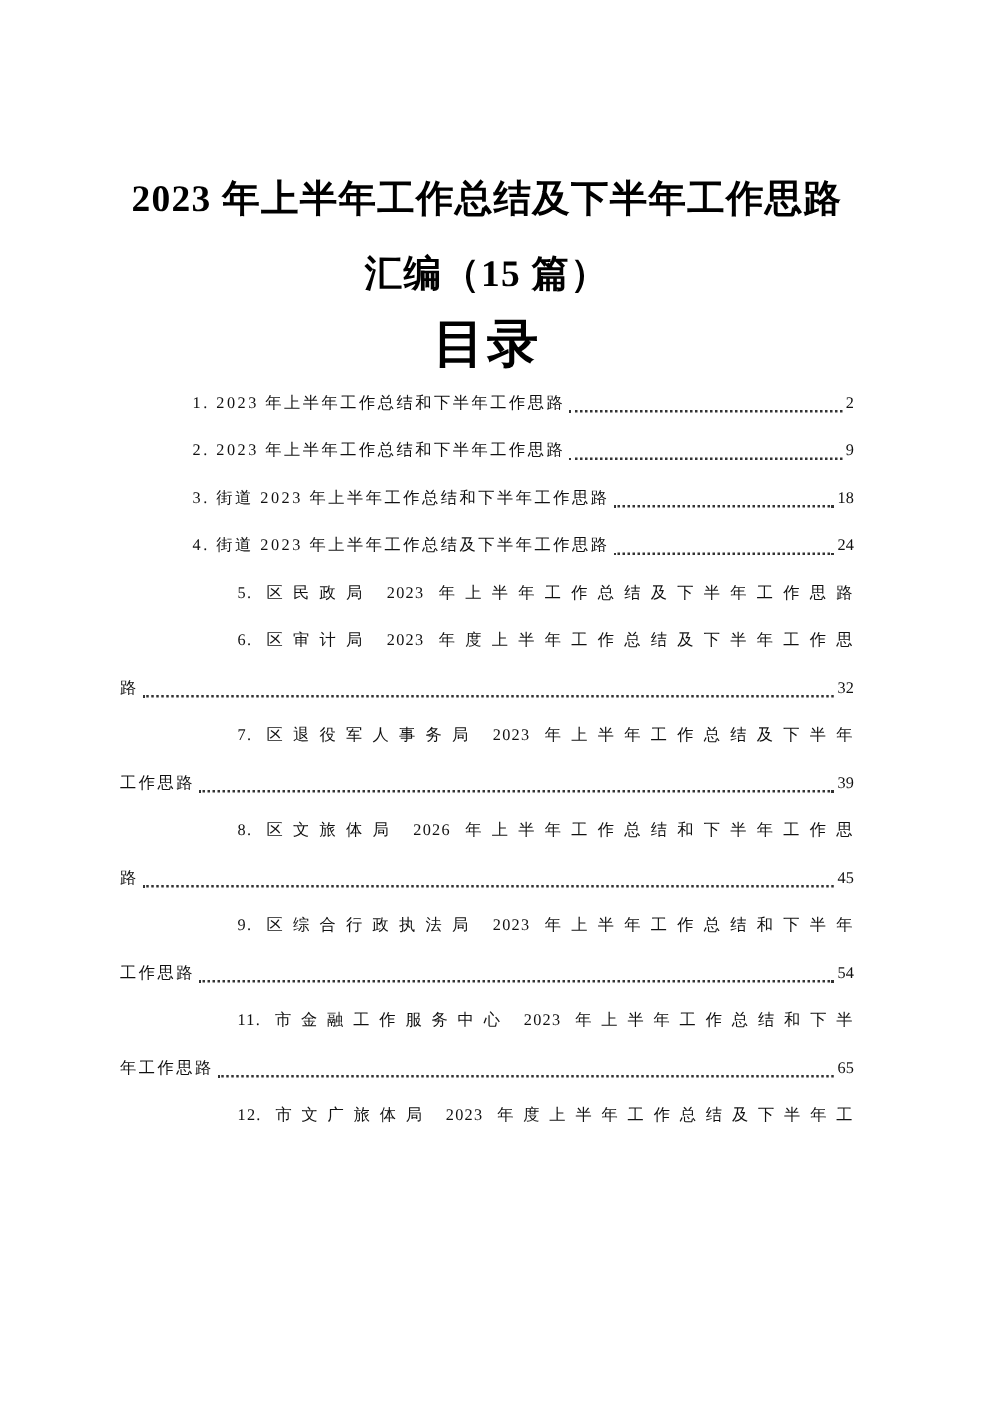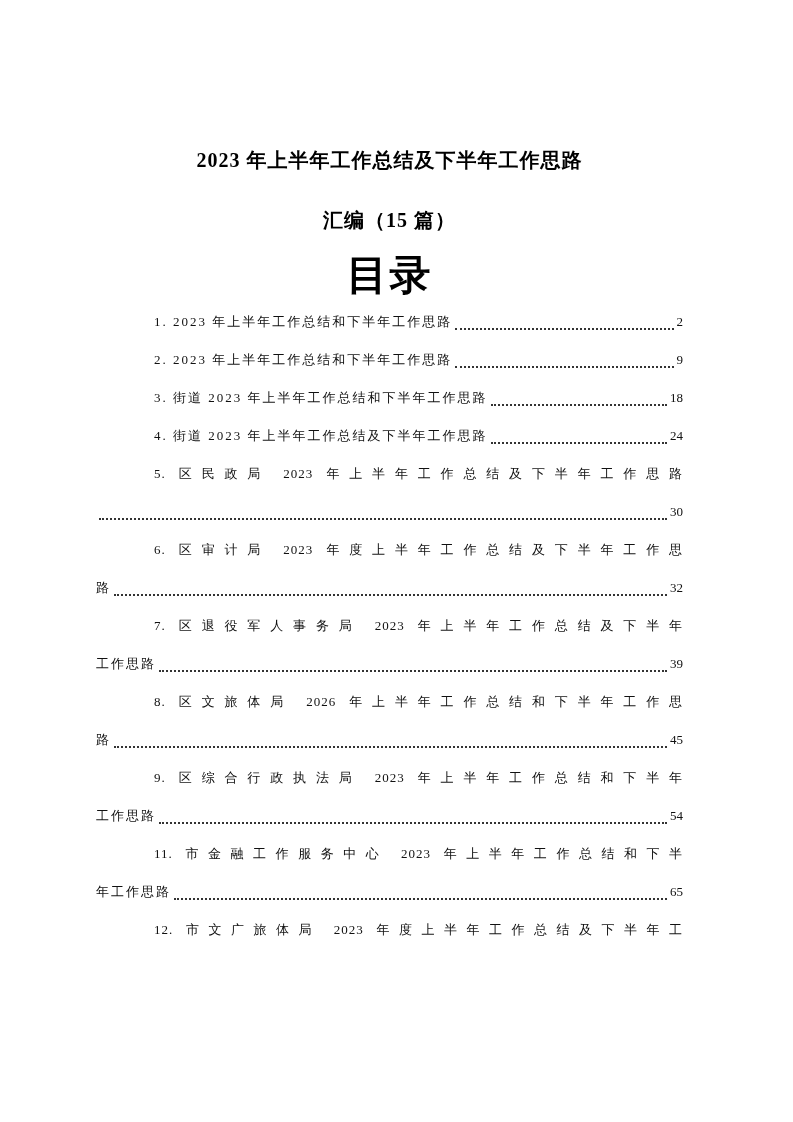--- a/index.html
+++ b/index.html
@@ -14,21 +14,21 @@
     background: #ffffff;
     color: #000000;
     font-family: "Liberation Serif", serif;
     box-sizing: border-box;
     padding: 143px 110px 0 96px;
     overflow: hidden;
   }
   .doc-title {
     text-align: center;
     font-weight: bold;
-    font-size: 20px;
+    font-size: 30px;
     line-height: 34px;
     margin: 0 0 26px 0;
     letter-spacing: 1px;
   }
   .doc-title.second {
     margin-bottom: 12px;
   }
   .toc-heading {
     text-align: center;
     font-weight: bold;
@@ -71,20 +71,21 @@
     letter-spacing: 0;
   }
   .toc-line.full {
     display: block;
     text-align: justify;
     text-align-last: justify;
     letter-spacing: 1px;
   }
   .toc-line.full.indent {
     text-indent: 58px;
+    margin-left: 36px;
   }
 </style>
 </head>
 <body>
 
 <div class="page">
   <div class="doc-title">2023 年上半年工作总结及下半年工作思路</div>
   <div class="doc-title second">汇编（15 篇）</div>
   <div class="toc-heading">目录</div>
   <div class="toc">
@@ -102,25 +103,20 @@
         <span class="toc-text">3. 街道 2023 年上半年工作总结和下半年工作思路</span>
         <span class="leader"></span>
         <span class="pagenum">18</span>
       </div>
       <div class="toc-line indent has-leader">
         <span class="toc-text">4. 街道 2023 年上半年工作总结及下半年工作思路</span>
         <span class="leader"></span>
         <span class="pagenum">24</span>
       </div>
       <div class="toc-line indent full"><span class="toc-text">5. 区民政局 2023 年上半年工作总结及下半年工作思路</span></div>
-      <div class="toc-line has-leader">
-        <span class="toc-text"></span>
-        <span class="leader"></span>
-        <span class="pagenum">30</span>
-      </div>
       <div class="toc-line indent full"><span class="toc-text">6. 区审计局 2023 年度上半年工作总结及下半年工作思</span></div>
       <div class="toc-line has-leader">
         <span class="toc-text">路</span>
         <span class="leader"></span>
         <span class="pagenum">32</span>
       </div>
       <div class="toc-line indent full"><span class="toc-text">7. 区退役军人事务局 2023 年上半年工作总结及下半年</span></div>
       <div class="toc-line has-leader">
         <span class="toc-text">工作思路</span>
         <span class="leader"></span>

